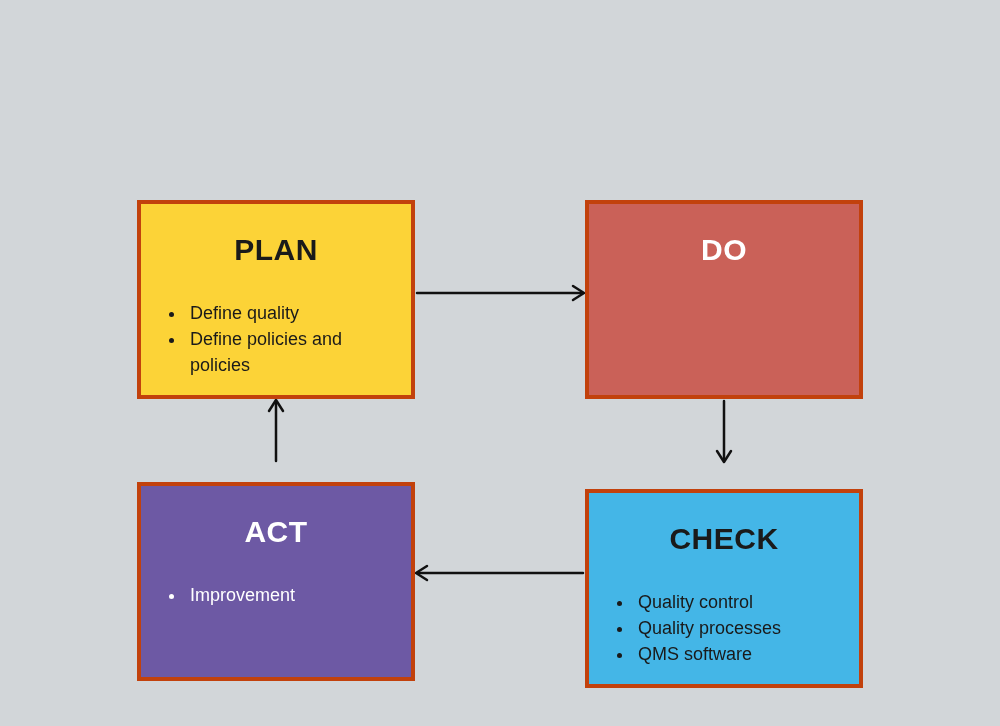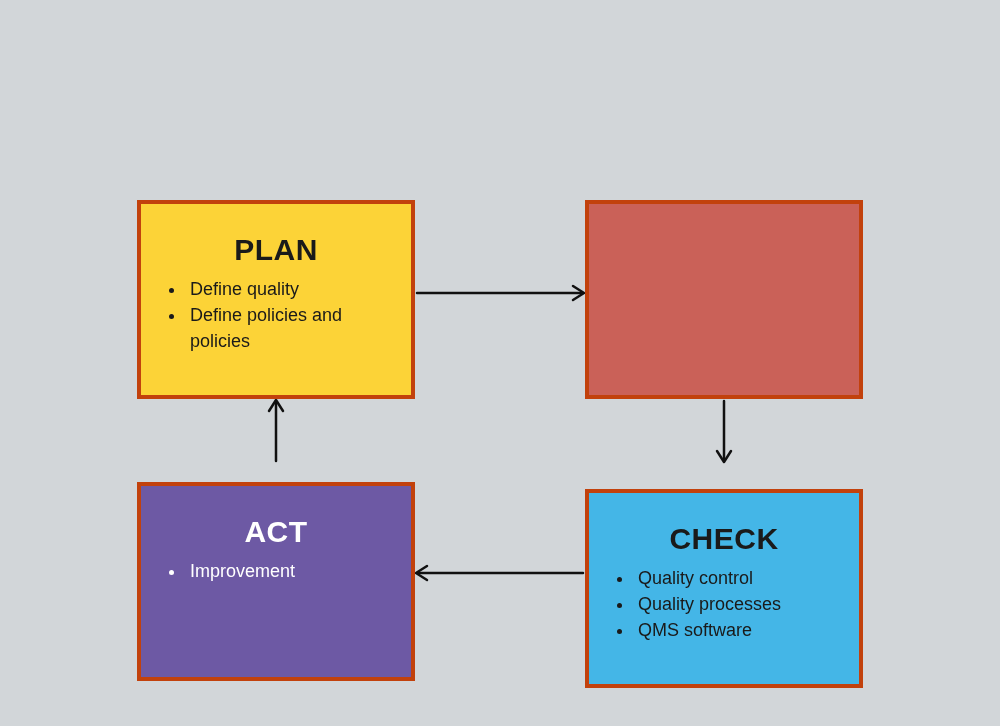--- a/index.html
+++ b/index.html
@@ -46,21 +46,21 @@
   .box-check { left: 585px; top: 489px; }
   .box h2 {
     margin: 28px 0 0 0;
     text-align: center;
     font-size: 30px;
     font-weight: 700;
     line-height: 36px;
     letter-spacing: 0.5px;
   }
   .box ul {
-    margin: 8px 0 0 0;
+    margin: 32px 0 0 0;
     padding: 0 26px 0 45px;
     list-style: disc outside;
     font-size: 18px;
     line-height: 26px;
   }
   .box li { padding-left: 4px; }
 </style>
 </head>
 <body>
 
@@ -88,20 +88,21 @@
 
   <section class="box box-plan" style="background-color: rgb(252, 211, 55); color: rgb(26, 26, 26);">
     <h2>PLAN</h2>
     <ul>
       <li>Define quality</li>
       <li>Define policies and policies</li>
     </ul>
   </section>
 
   <section class="box box-do" style="background-color: rgb(202, 97, 88); color: rgb(255, 255, 255);">
+    <h2>DO</h2>
   </section>
 
   <section class="box box-act" style="background-color: rgb(109, 89, 164); color: rgb(255, 255, 255);">
     <h2>ACT</h2>
     <ul>
       <li>Improvement</li>
     </ul>
   </section>
 
   <section class="box box-check" style="background-color: rgb(68, 182, 231); color: rgb(26, 26, 26);">

